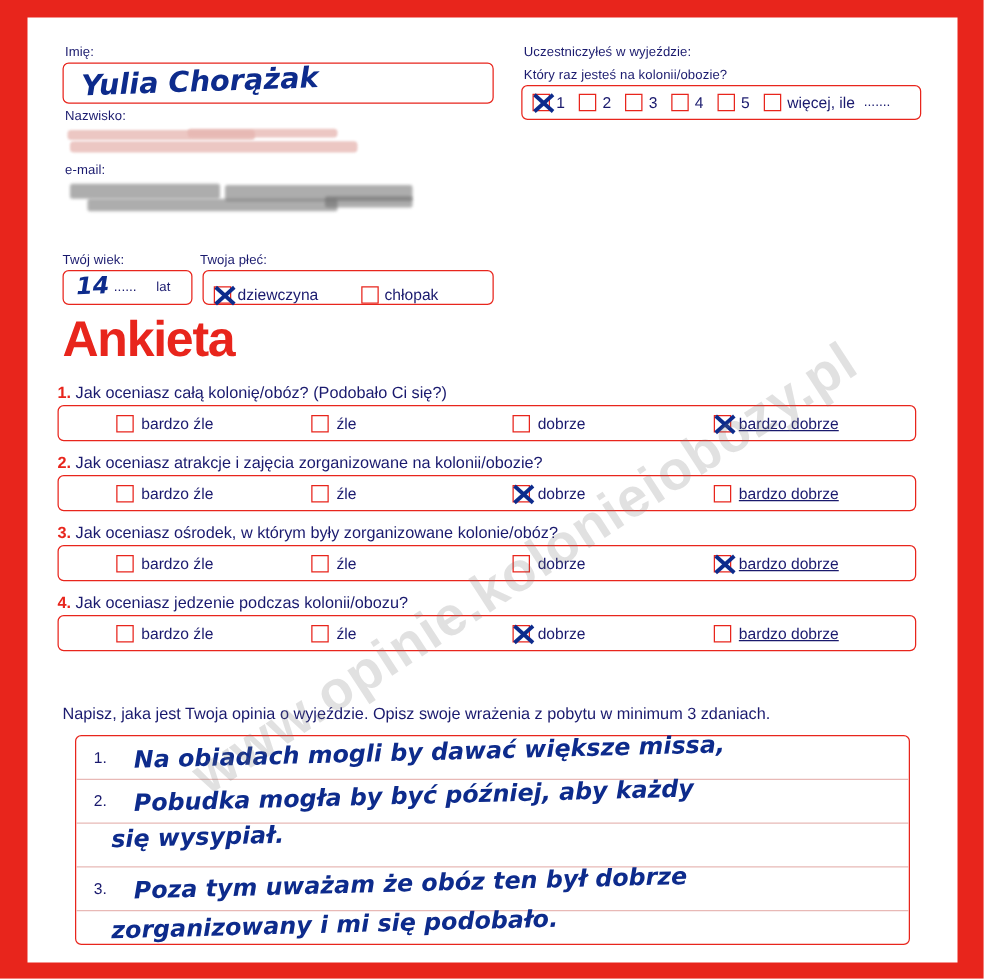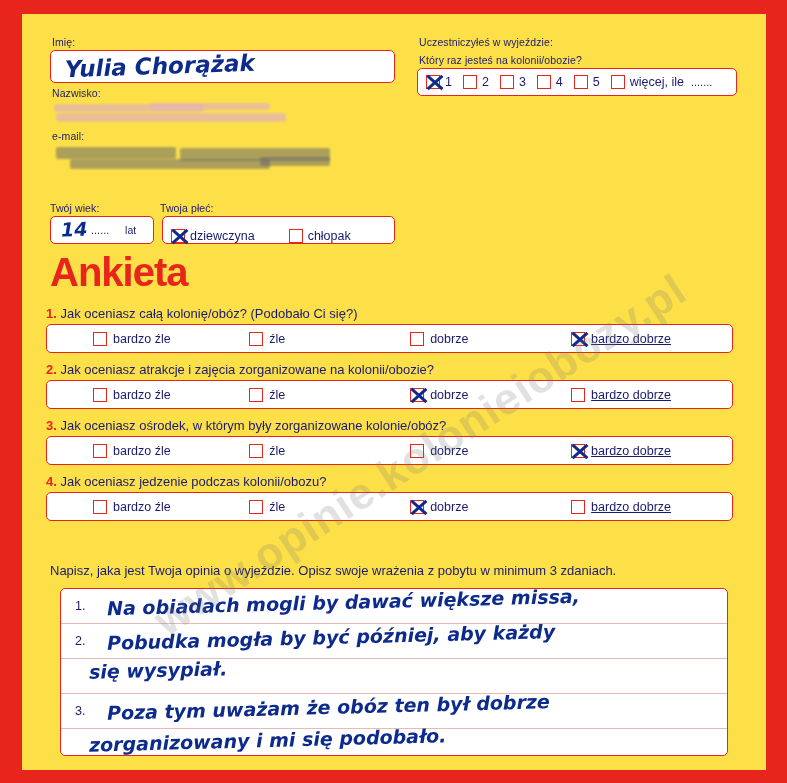--- a/index.html
+++ b/index.html
@@ -19,21 +19,21 @@
     height: 783px;
     background: #e8251c;
     box-sizing: border-box;
   }
   .sheet {
     position: absolute;
     left: 22px;
     top: 14px;
     width: 744px;
     height: 756px;
-    background: #fde047;
+    background: #ffffff;
     box-sizing: border-box;
     overflow: hidden;
   }
   
   .red-box {
     border: 1.5px solid #e8251c;
     border-radius: 5px;
     box-sizing: border-box;
     background: #ffffff;
   }

